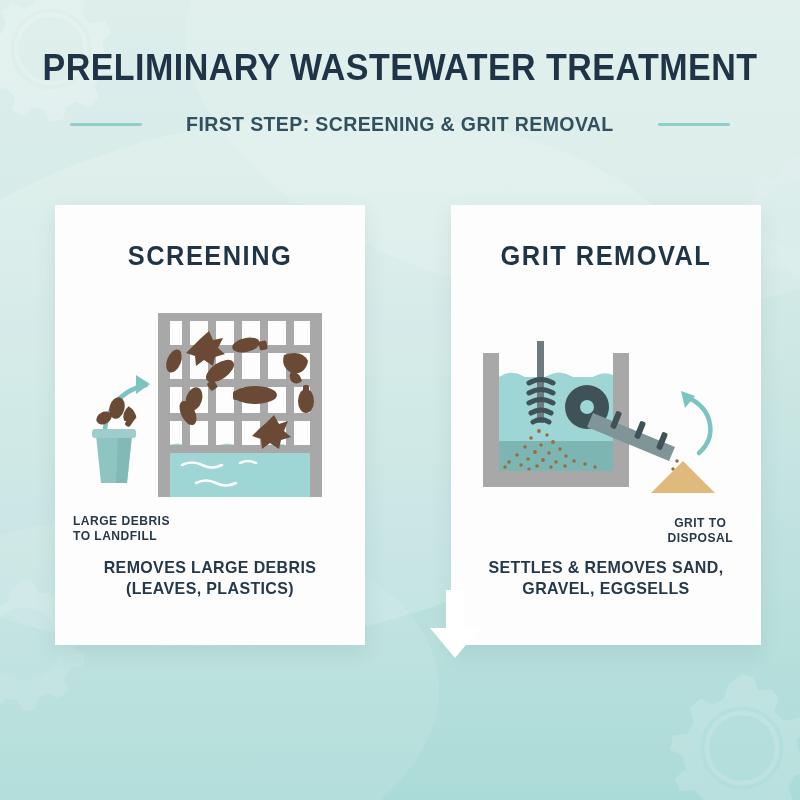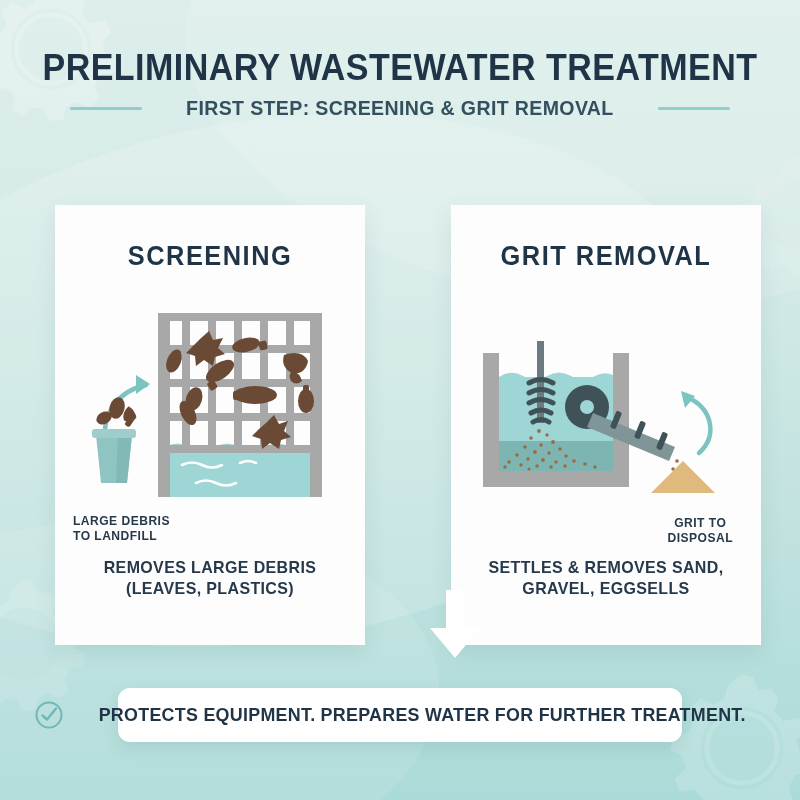--- a/index.html
+++ b/index.html
@@ -69,21 +69,21 @@
     font-weight: 700;
     color: #1f3446;
     transform: scaleX(0.92);
     margin: 0;
   }
   .subtitle-row {
     display: flex;
     align-items: center;
     justify-content: center;
     gap: 28px;
-    margin-top: 8px;
+    margin-top: 24px;
   }
   .sub-rule {
     width: 72px;
     height: 3px;
     background: #8fcfcb;
     border-radius: 2px;
   }
   .subtitle {
     font-family: "Liberation Sans Narrow", "Liberation Sans", sans-serif;
     font-size: 21px;
@@ -421,23 +421,14 @@
 GRAVEL, EGGSELLS</div>
     </div>
 
     <div class="mid-arrow">
       <svg width="56" height="70" viewBox="0 0 56 70">
         <path d="M19 0 H37 V38 H53 L28 68 L3 38 H19 Z" fill="#ffffff"></path>
       </svg>
     </div>
   </div>
 
-  <div class="footer">
-    <span class="check-icon">
-      <svg width="30" height="30" viewBox="0 0 30 30">
-        <circle cx="15" cy="15" r="12.5" fill="none" stroke="#6fb8b5" stroke-width="2"></circle>
-        <path d="M8.5 15.5 L13 19.5 L22 8.5" fill="none" stroke="#6fb8b5" stroke-width="2.4" stroke-linecap="round" stroke-linejoin="round"></path>
-      </svg>
-    </span>
-    <span class="footer-text">PROTECTS EQUIPMENT. PREPARES WATER FOR FURTHER TREATMENT.</span>
-  </div>
 
 </div>
 
 </body></html>

